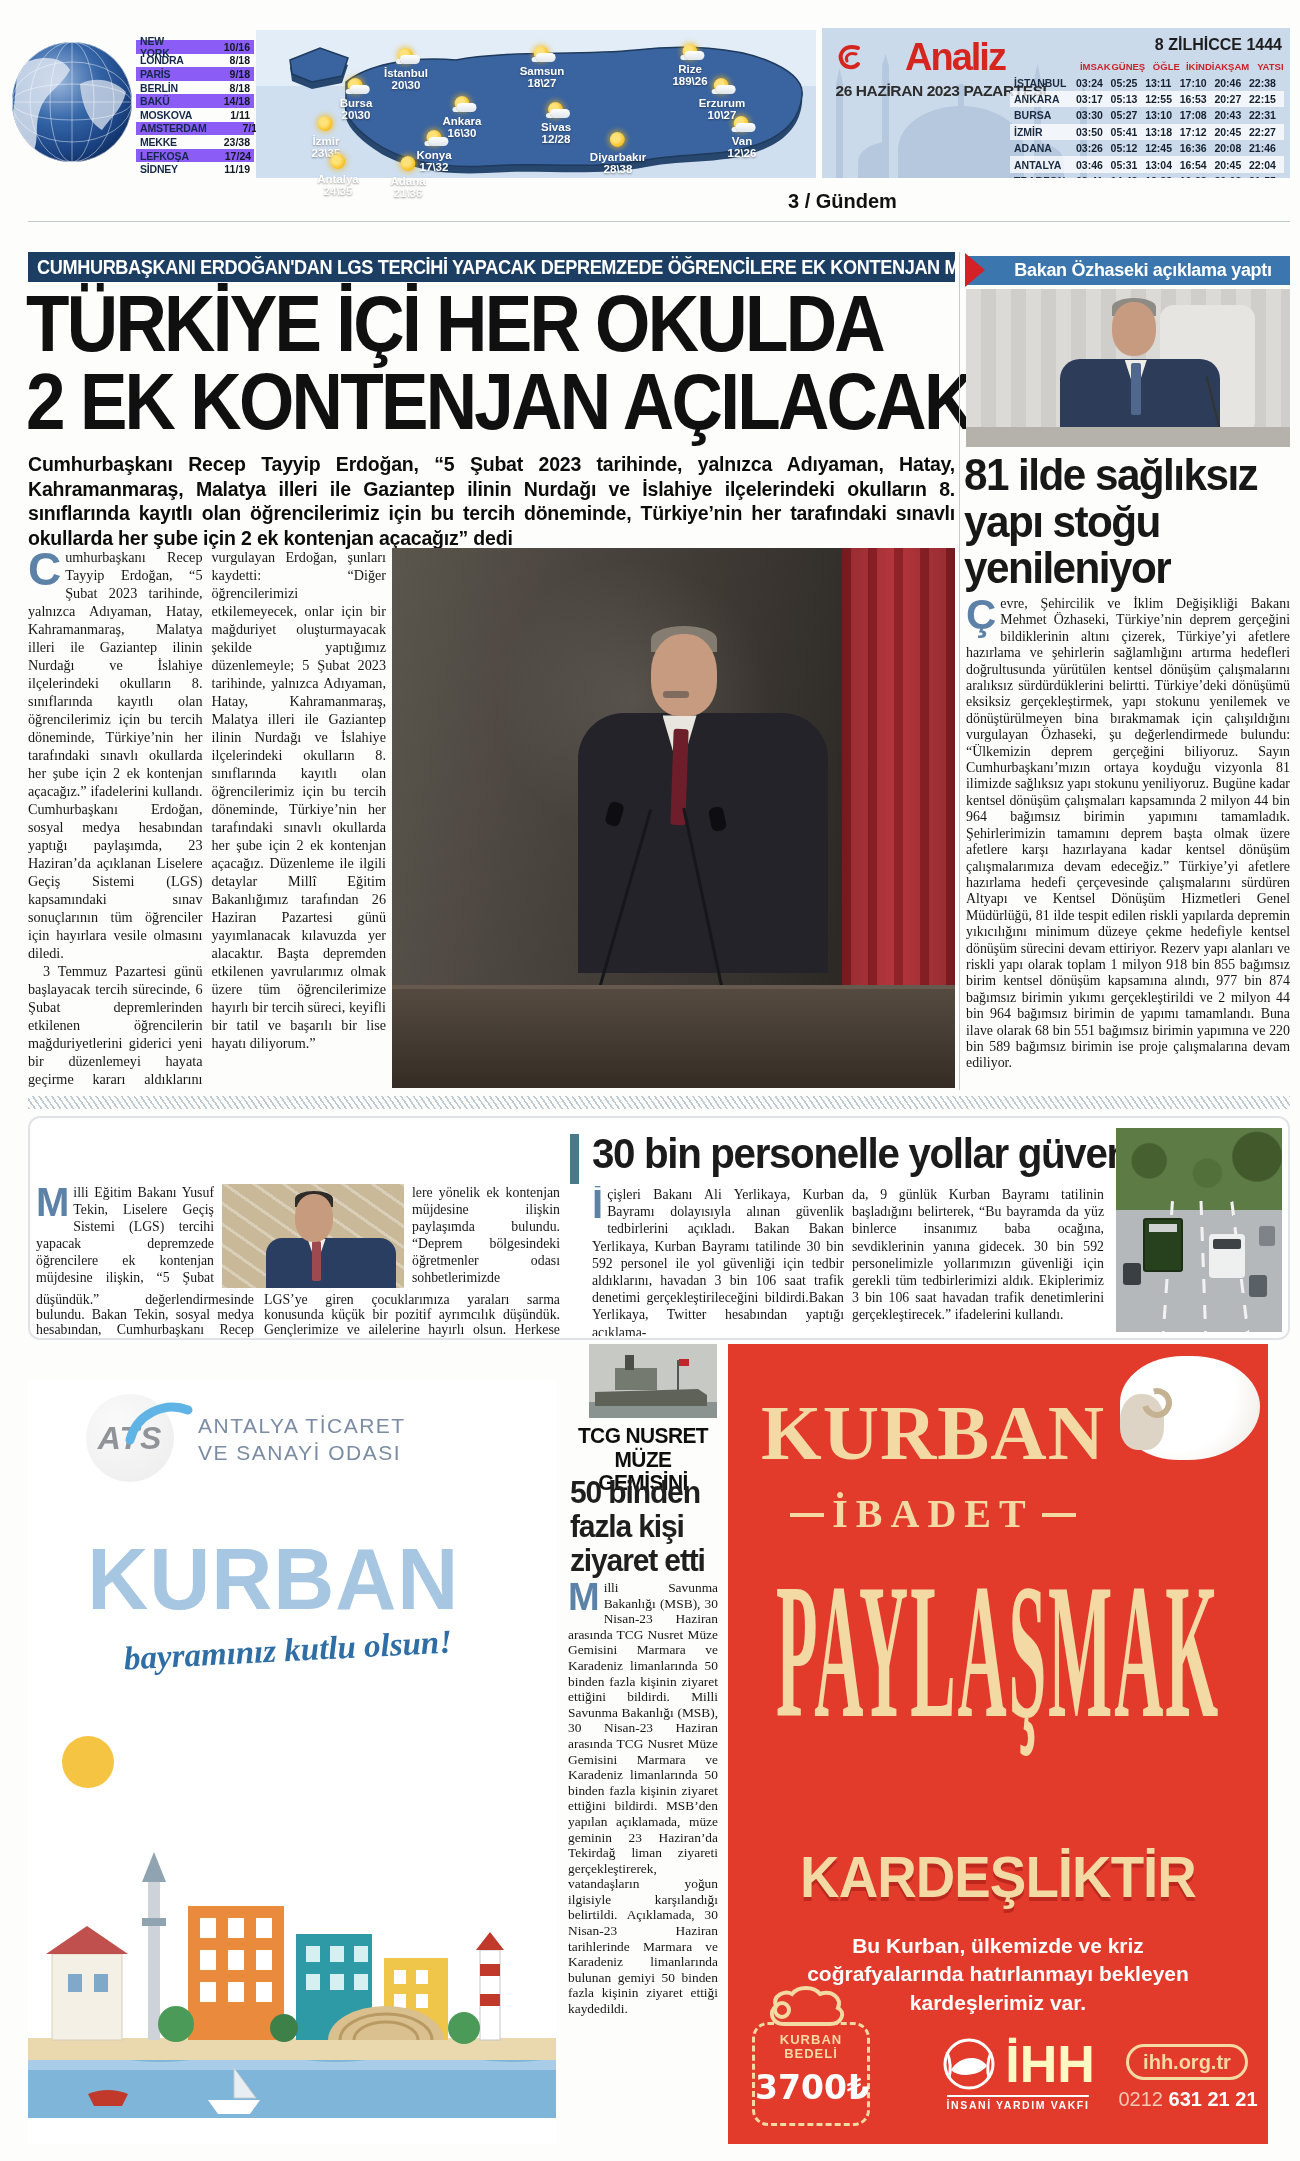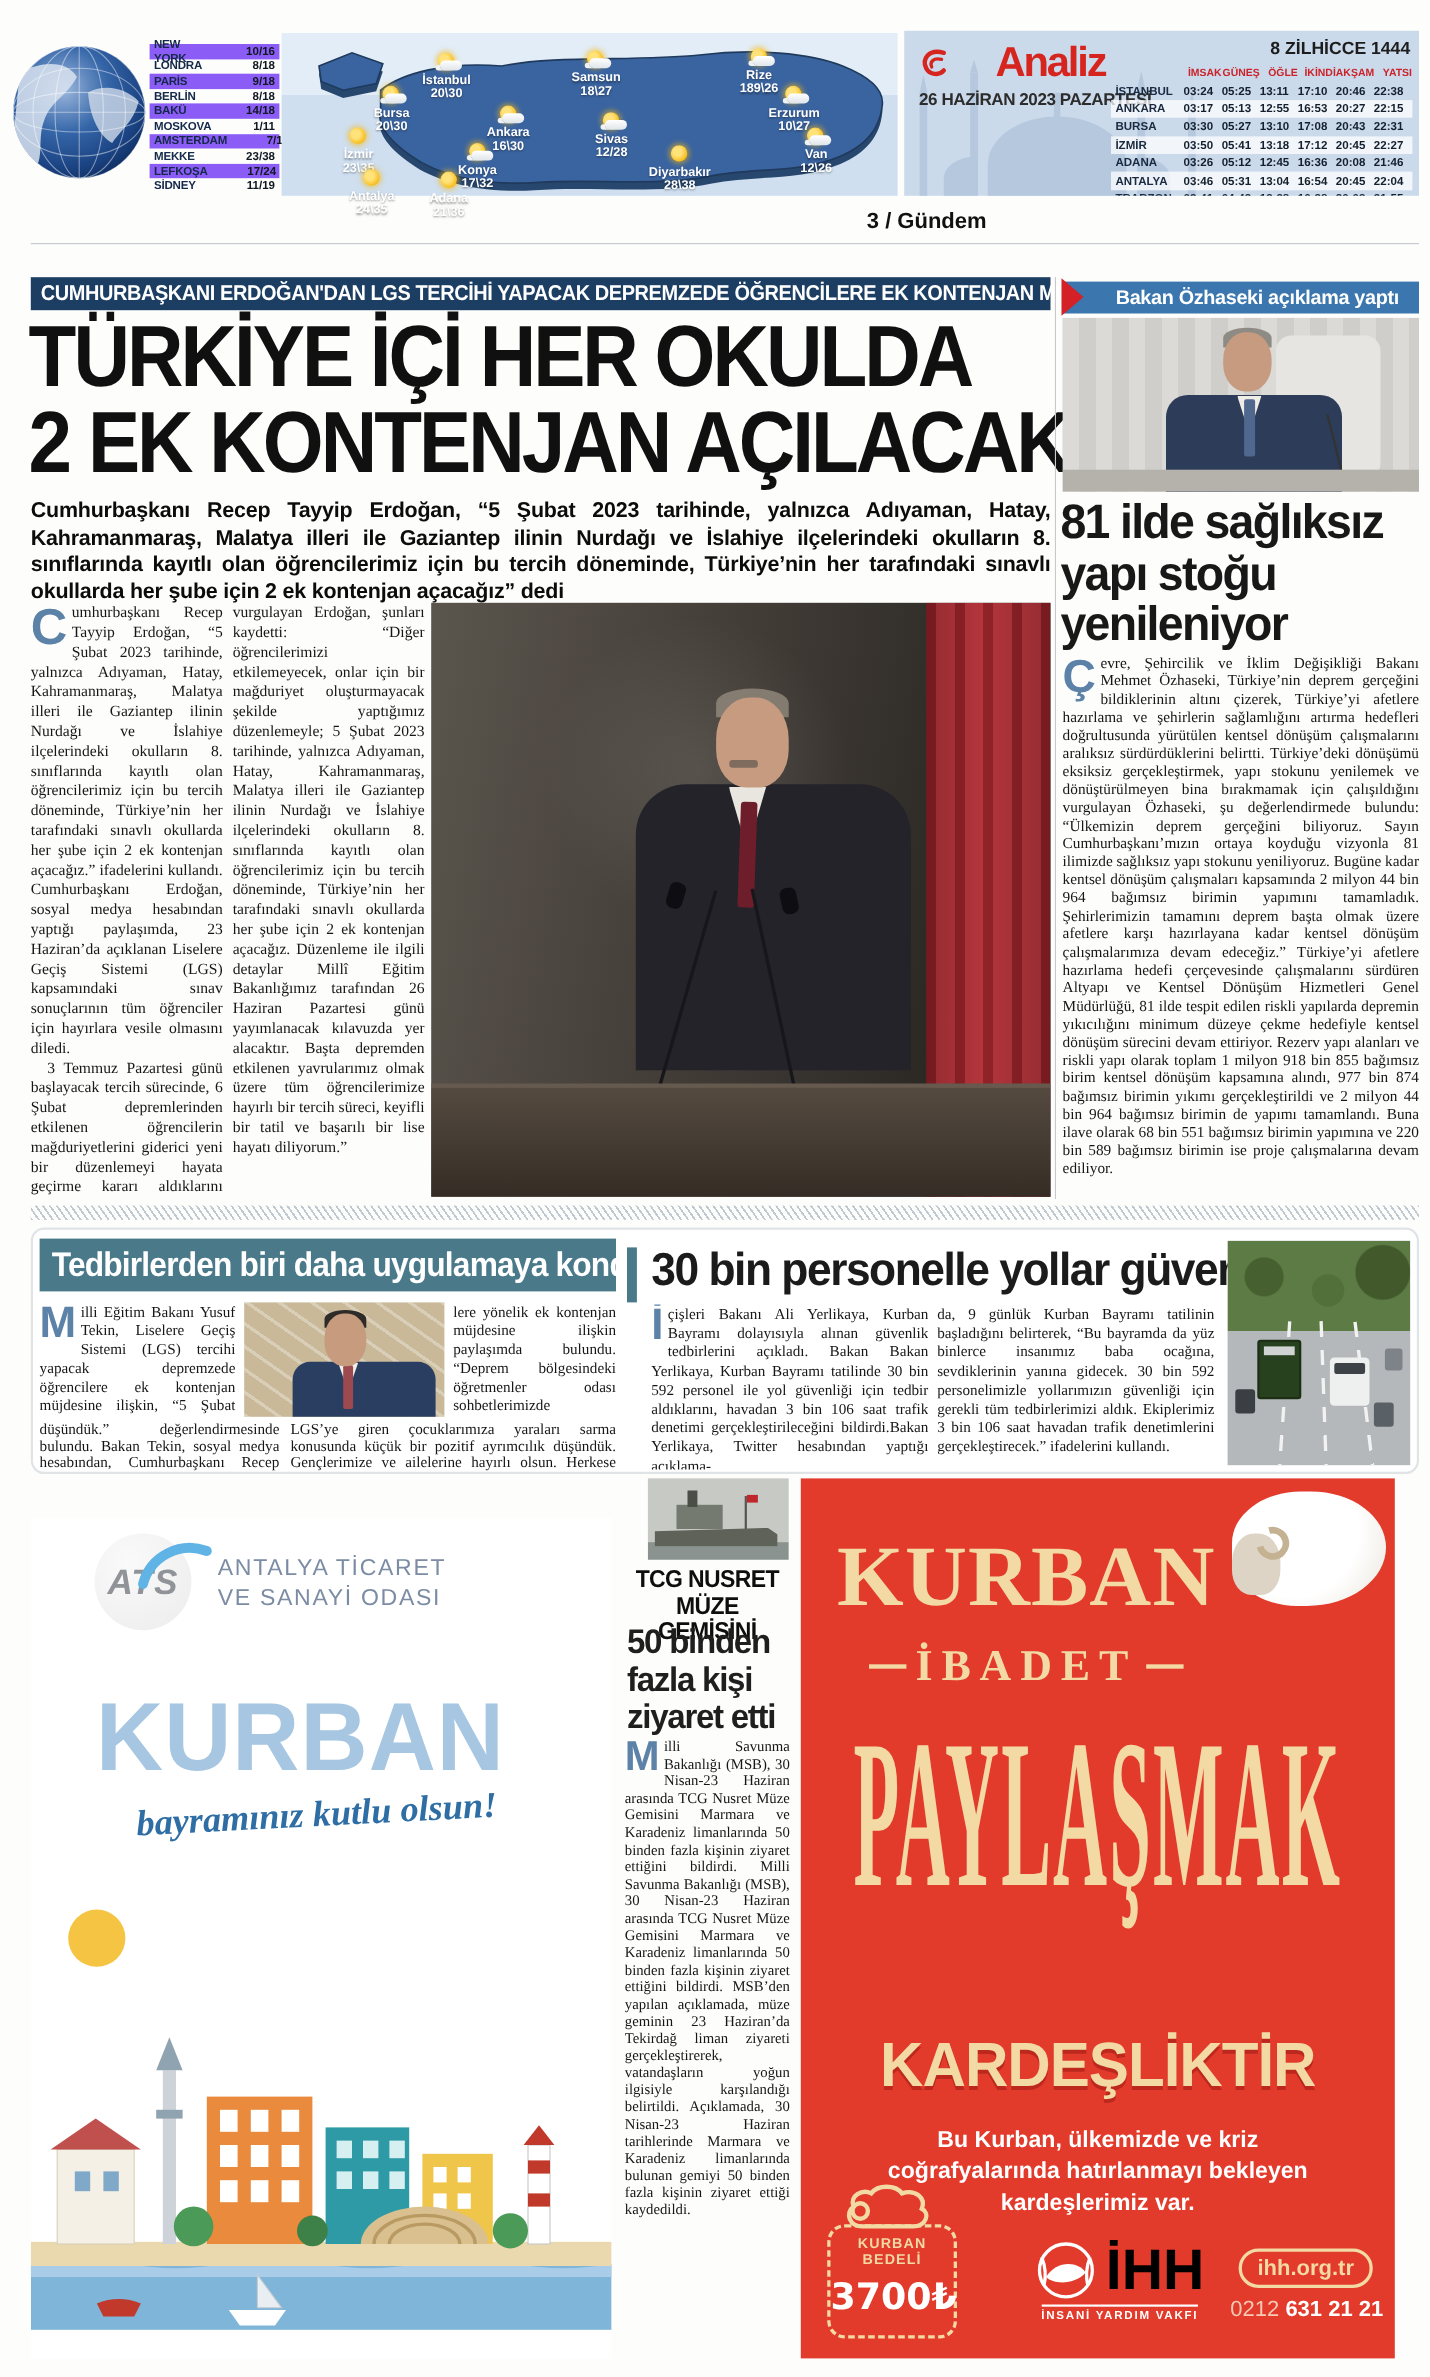--- a/index.html
+++ b/index.html
@@ -194,21 +194,21 @@
     color:#f3d9a3; letter-spacing:-1px; text-shadow:0 4px 0 rgba(120,10,5,.35); transform:scaleX(.96); }
   .ihh-msg { position:absolute; left:50px; top:588px; width:440px; text-align:center; color:#fff; font-size:21px;
     line-height:1.35; font-weight:600; }
   .ihh-badge { position:absolute; left:24px; top:678px; width:118px; height:104px; border:3px dashed #f3d9a3;
     border-radius:16px; text-align:center; padding-top:8px; }
   .ihh-badge .bl { font-size:13px; font-weight:800; color:#f3d9a3; line-height:1.1; letter-spacing:1px; }
   .ihh-badge .pr { font-size:33px; font-weight:900; color:#fff; margin-top:6px; }
   .badge-sheep { position:absolute; left:30px; top:640px; }
   .ihh-logo { position:absolute; left:190px; top:692px; width:200px; text-align:center; }
   .ihh-logo-row { display:flex; align-items:center; justify-content:center; gap:8px; }
-  .ihh-logo-big { font-size:52px; font-weight:900; color:#000000; letter-spacing:0; line-height:1; }
+  .ihh-logo-big { font-size:52px; font-weight:900; color:#fef9c3; letter-spacing:0; line-height:1; }
   .ihh-logo-sub { font-size:10.5px; font-weight:bold; color:#fff; letter-spacing:1.6px; border-top:2px solid #fff;
     margin-top:3px; padding-top:2px; display:inline-block; }
   .ihh-web { position:absolute; left:398px; top:700px; width:122px; height:36px; border:3px solid #f3d9a3;
     border-radius:20px; color:#f3d9a3; font-size:20px; font-weight:800; text-align:center; line-height:31px; }
   .ihh-phone { position:absolute; left:390px; top:744px; width:140px; text-align:center; font-size:20px; color:#fff; }
   .ihh-phone .pfx { color:#f6c9b4; font-weight:400; }
   .ihh-phone .num { font-weight:900; }
 </style>
 </head>
 <body>
@@ -551,21 +551,20 @@
     <div class="oz-desk"></div>
   </div>
   <h2 class="h2-ozh">81 ilde sağlıksız yapı stoğu yenileniyor</h2>
   <div class="ozh-body">
     <p><span class="dropcap">Ç</span><span>evre, Şehircilik ve İklim Değişikliği Bakanı Mehmet Özhaseki, Türkiye’nin deprem gerçeğini bildiklerinin altını çizerek, Türkiye’yi afetlere hazırlama ve şehirlerin sağlamlığını artırma hedefleri doğrultusunda yürütülen kentsel dönüşüm çalışmalarını aralıksız sürdürdüklerini belirtti. Türkiye’deki dönüşümü eksiksiz gerçekleştirmek, yapı stokunu yenilemek ve dönüştürülmeyen bina bırakmamak için çalışıldığını vurgulayan Özhaseki, şu değerlendirmede bulundu: “Ülkemizin deprem gerçeğini biliyoruz. Sayın Cumhurbaşkanı’mızın ortaya koyduğu vizyonla 81 ilimizde sağlıksız yapı stokunu yeniliyoruz. Bugüne kadar kentsel dönüşüm çalışmaları kapsamında 2 milyon 44 bin 964 bağımsız birimin yapımını tamamladık. Şehirlerimizin tamamını deprem başta olmak üzere afetlere karşı hazırlayana kadar kentsel dönüşüm çalışmalarımıza devam edeceğiz.” Türkiye’yi afetlere hazırlama hedefi çerçevesinde çalışmalarını sürdüren Altyapı ve Kentsel Dönüşüm Hizmetleri Genel Müdürlüğü, 81 ilde tespit edilen riskli yapılarda depremin yıkıcılığını minimum düzeye çekme hedefiyle kentsel dönüşüm sürecini devam ettiriyor. Rezerv yapı alanları ve riskli yapı olarak toplam 1 milyon 918 bin 855 bağımsız birim kentsel dönüşüm kapsamına alındı, 977 bin 874 bağımsız birimin yıkımı gerçekleştirildi ve 2 milyon 44 bin 964 bağımsız birimin de yapımı tamamlandı. Buna ilave olarak 68 bin 551 bağımsız birimin yapımına ve 220 bin 589 bağımsız birimin ise proje çalışmalarına devam ediliyor.</span></p>
   </div>
 
   <div class="hatch"></div>
   <div class="mid-panel"></div>
 
-  <div class="teal-bar"><span>Tedbirlerden biri daha uygulamaya kondu</span></div>
   <div class="mid-text" style="left:36px;top:1184px;width:178px;height:104px;">
     <span class="dropcap">M</span><span>illi Eğitim Bakanı Yusuf Tekin, Liselere Geçiş Sistemi (LGS) tercihi yapacak depremzede öğrencilere ek kontenjan müjdesine ilişkin, “5 Şubat 2023 tarihinde bölgedeki okullara kayıtlı olup LGS’ye giren çocuklarımıza yaraları sarma konusunda küçük bir pozitif ayrımcılık</span>
   </div>
   <div class="photo-tekin">
     <div class="tk-suit"></div>
     <div class="tk-shirt"></div>
     <div class="tk-tie"></div>
     <div class="tk-hair"></div>
     <div class="tk-head"></div>
   </div>

